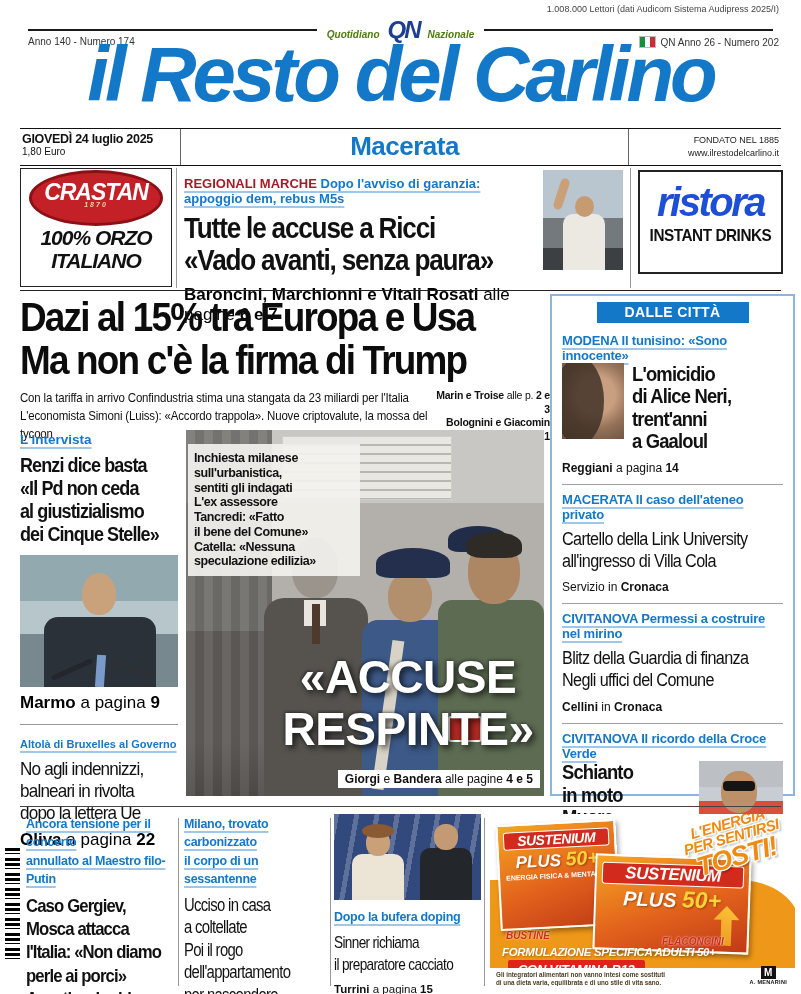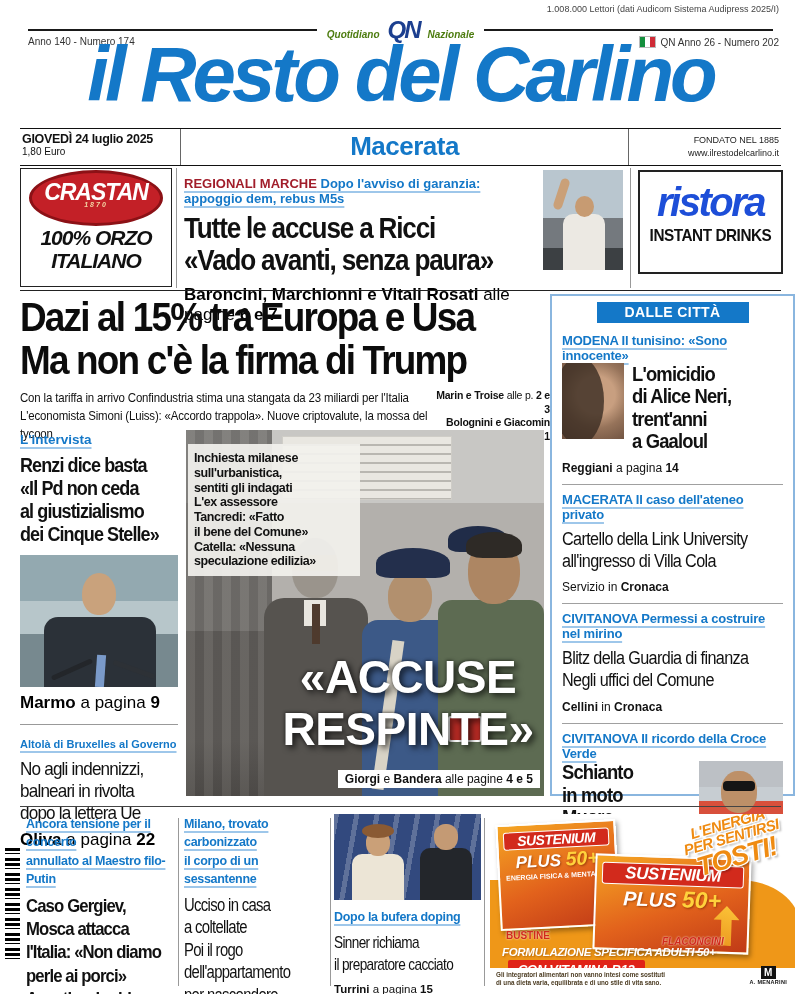--- a/index.html
+++ b/index.html
@@ -165,21 +165,21 @@
   .sbox1 .sbPlus{font-size:17px;} .sbox2 .sbPlus{font-size:20px;}
   .sbPlus .fifty{color:#ffd23c;font-size:1.15em;}
   .sbSub{color:#fff;font-size:7px;font-weight:bold;padding:2px 6px 0;line-height:1.2;text-transform:uppercase;}
   .sbArrow{position:absolute;right:8px;bottom:6px;width:26px;height:40px;
            background:linear-gradient(200deg,#ffd23c,#f0a020);clip-path:polygon(50% 0,100% 35%,70% 35%,70% 100%,30% 100%,30% 35%,0 35%);opacity:.9;}
   .claim{position:absolute;right:2px;top:2px;width:120px;transform:rotate(-16deg);color:#ef8b12;
          font-weight:bold;font-style:italic;text-align:center;line-height:.95;
          text-shadow:-1px -1px 0 #fff,1px -1px 0 #fff,-1px 1px 0 #fff,1px 1px 0 #fff,2px 3px 2px rgba(0,0,0,.25);}
   .claim .c1,.claim .c2{font-size:15px;display:block;letter-spacing:-0.5px;}
   .claim .c3{font-size:27px;display:block;letter-spacing:-1px;}
-  .lblBust{position:absolute;left:16px;top:116px;color:#d22a1c;font-weight:bold;font-size:10px;
+  .lblBust{position:absolute;left:16px;top:116px;color:#d22a1c;font-weight:bold;font-style:italic;font-size:10px;
            text-shadow:0 0 2px #fff;}
   .lblFlac{position:absolute;left:172px;top:122px;color:#d22a1c;font-weight:bold;font-style:italic;font-size:10px;
            text-shadow:0 0 2px #fff;}
   .formLine{position:absolute;left:12px;top:132px;color:#fff;font-weight:bold;font-style:italic;font-size:11.5px;
             letter-spacing:-0.3px;text-shadow:1px 1px 2px rgba(140,70,0,.6);}
   .vitB12{position:absolute;left:18px;top:146px;background:#e02318;color:#fff;font-weight:bold;font-style:italic;
           font-size:13px;padding:2px 10px;border-radius:2px;letter-spacing:-0.3px;}
   .adDisc{position:absolute;left:6px;top:157px;font-size:6.3px;font-weight:bold;color:#4a3a20;line-height:1.25;}
   .menarini{position:absolute;right:8px;top:152px;text-align:center;}
   .mGlyph{width:15px;height:13px;margin:0 auto;background:#111;color:#fff;font-size:10px;font-weight:bold;line-height:13px;}

